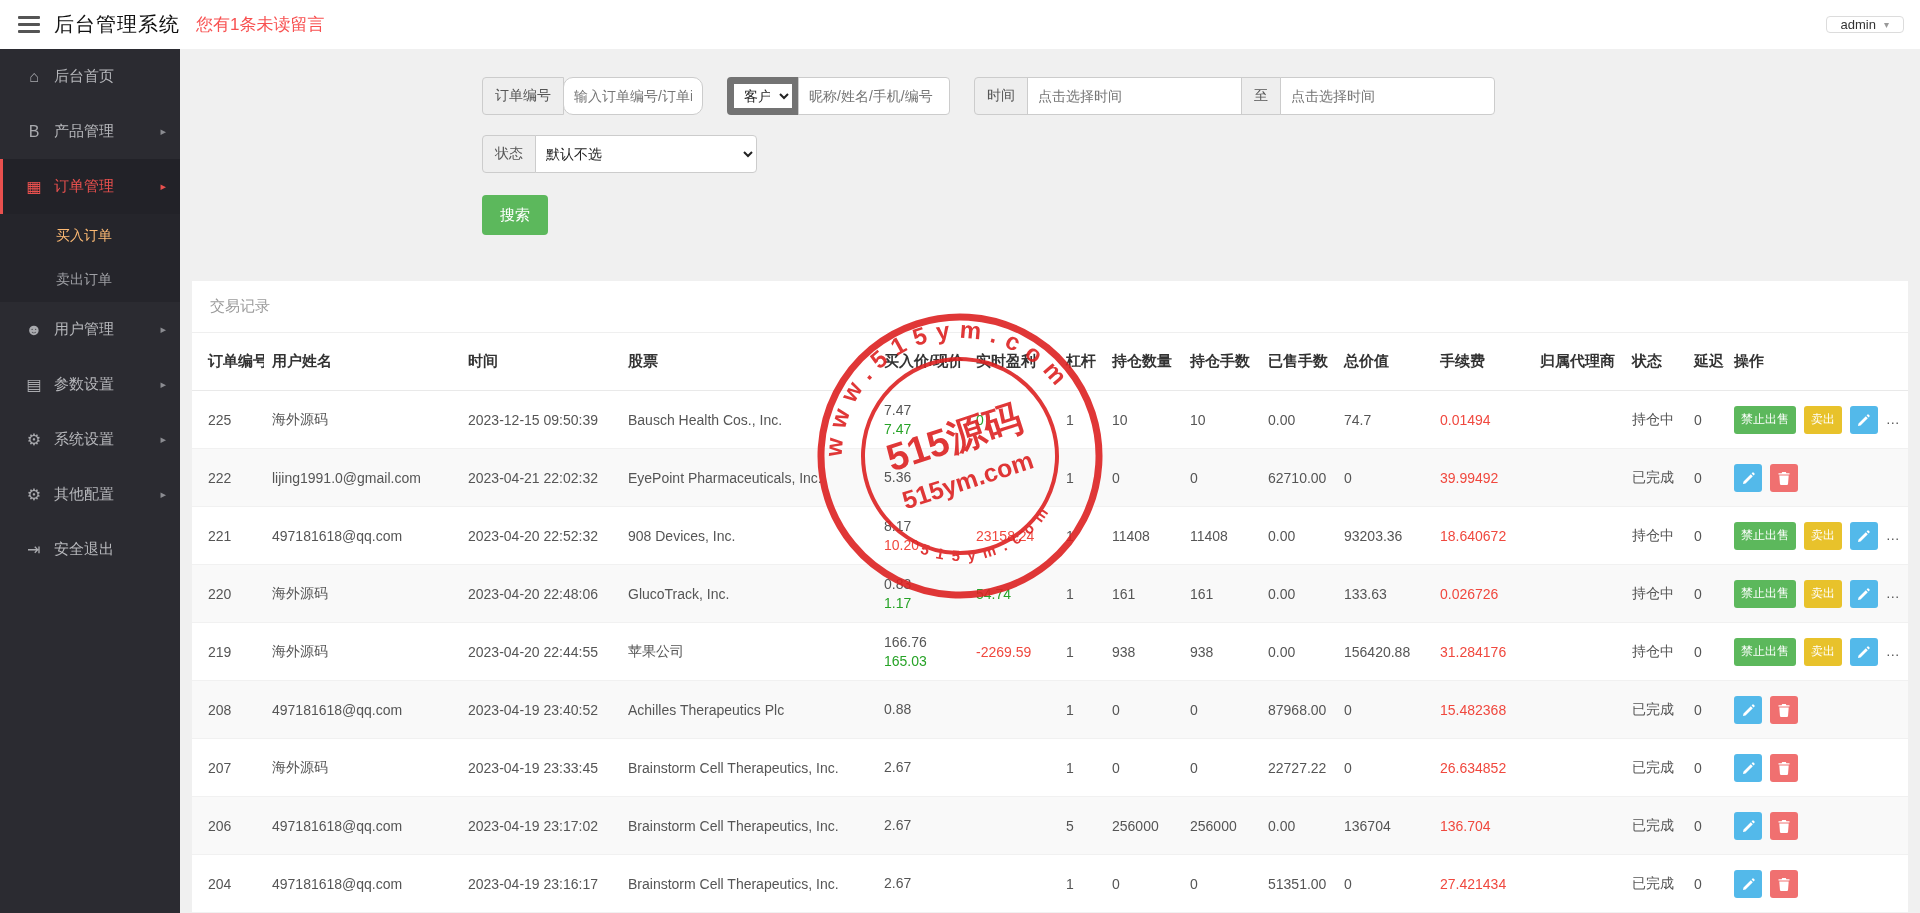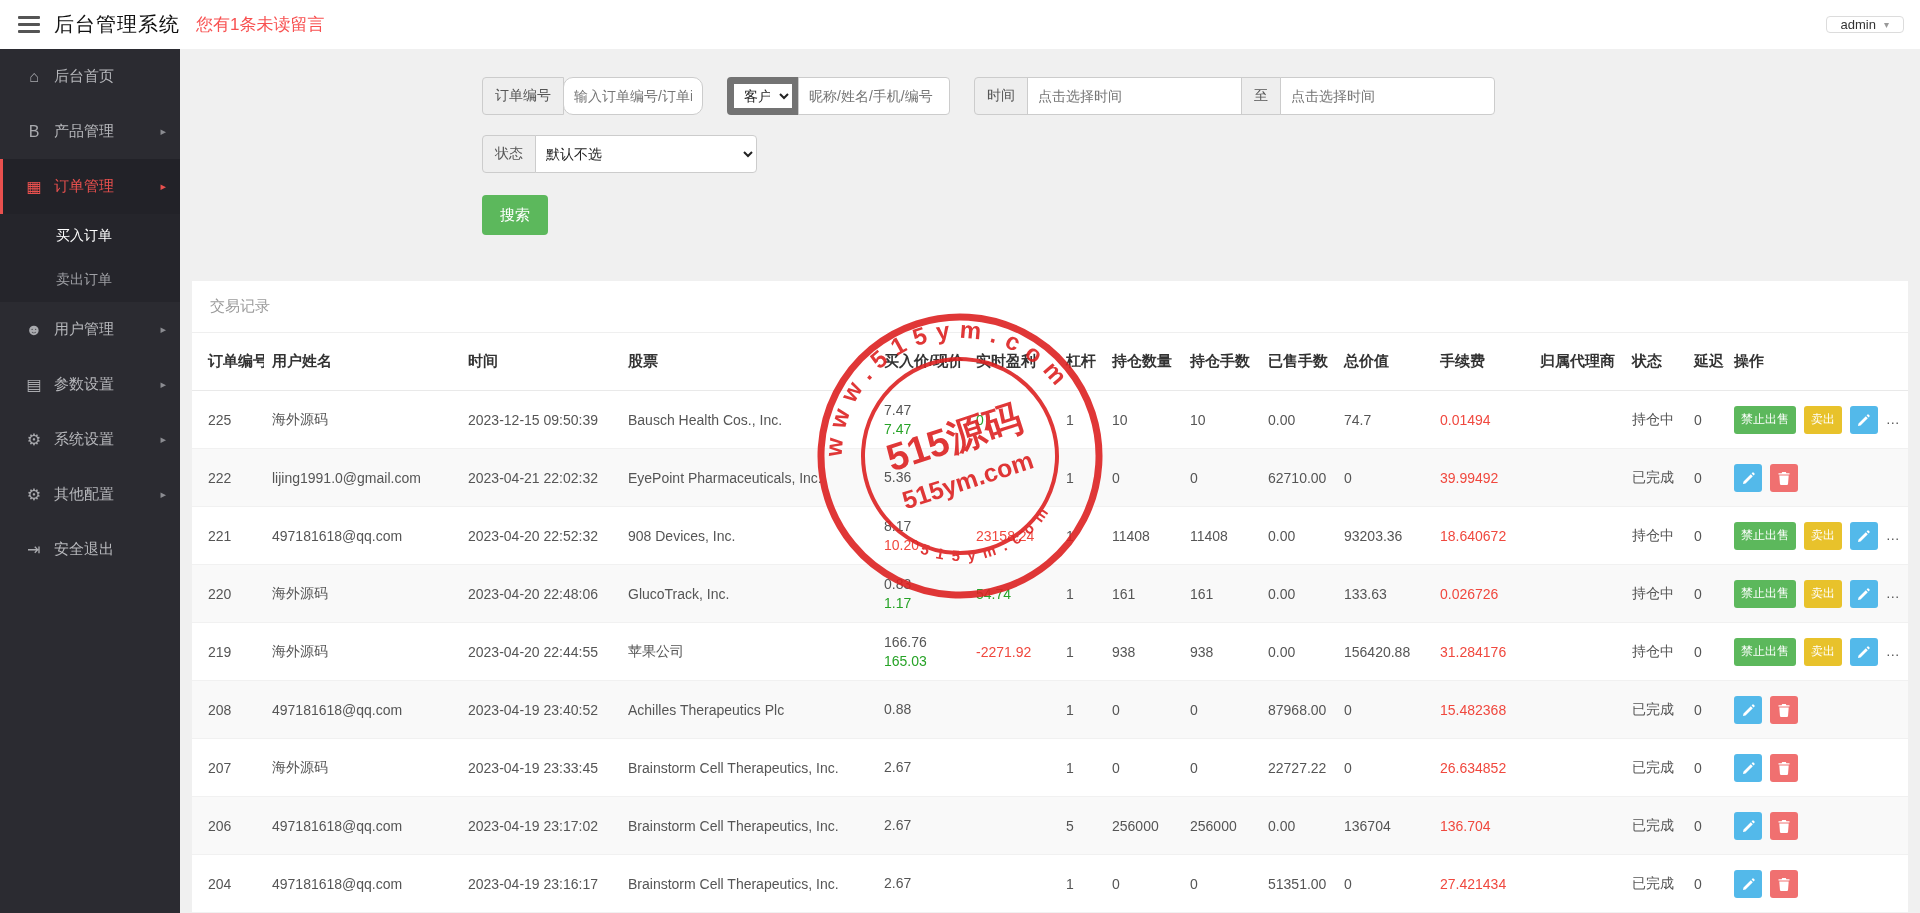--- a/index.html
+++ b/index.html
@@ -17,21 +17,21 @@
 
   
   .sidebar { position:absolute; top:49px; left:0; bottom:0; width:180px; background:#2b2b31; z-index:20; }
   .side-item { height:55px; display:flex; align-items:center; padding:0 14px 0 22px; color:#b6b7bb; font-size:15px; cursor:pointer; }
   .side-item .icon { width:24px; margin-right:8px; font-size:16px; text-align:center; color:#a9aaae; }
   .side-item .arrow { margin-left:auto; font-size:11px; color:#8b8c91; }
   .side-item.active { color:#e9504e; background:#222228; border-left:3px solid #e9504e; padding-left:19px; }
   .side-item.active .icon, .side-item.active .arrow { color:#e9504e; }
   .submenu { background:#25252b; }
   .sub-item { height:44px; display:flex; align-items:center; padding-left:56px; font-size:14px; color:#9fa0a5; cursor:pointer; }
-  .sub-item.active { color:#ffffff; }
+  .sub-item.active { color:#fdba74; }
 
   
   .main { position:absolute; top:49px; left:180px; width:1740px; padding:28px 12px 0 12px; }
   .filters { padding-left:290px; }
   .filter-row { display:flex; align-items:center; margin-bottom:20px; }
   .group { display:flex; height:38px; margin-right:24px; }
   .addon { background:#eee; border:1px solid #ccc; display:flex; align-items:center; padding:0 12px; font-size:14px; color:#555; white-space:nowrap; }
   .addon.first { border-radius:4px 0 0 4px; }
   .addon.mid { margin-left:-1px; }
   .group input { border:1px solid #ccc; margin-left:-1px; padding:0 10px; font-size:14px; color:#333; outline:none; background:#fff; }
@@ -328,21 +328,21 @@
 
   <tr>
     <td>219</td>
     <td>海外源码</td>
     <td>2023-04-20 22:44:55</td>
     <td>苹果公司</td>
     <td>
       <div class="price-line">166.76</div>
       <div class="price-line green">165.03</div>
     </td>
-    <td class="red">-2271.92</td>
+    <td class="red">-2269.59</td>
     <td>1</td>
     <td>938</td>
     <td>938</td>
     <td>0.00</td>
     <td>156420.88</td>
     <td class="red">31.284176</td>
     <td></td>
     <td>持仓中</td>
     <td>0</td>
     <td class="ops">

